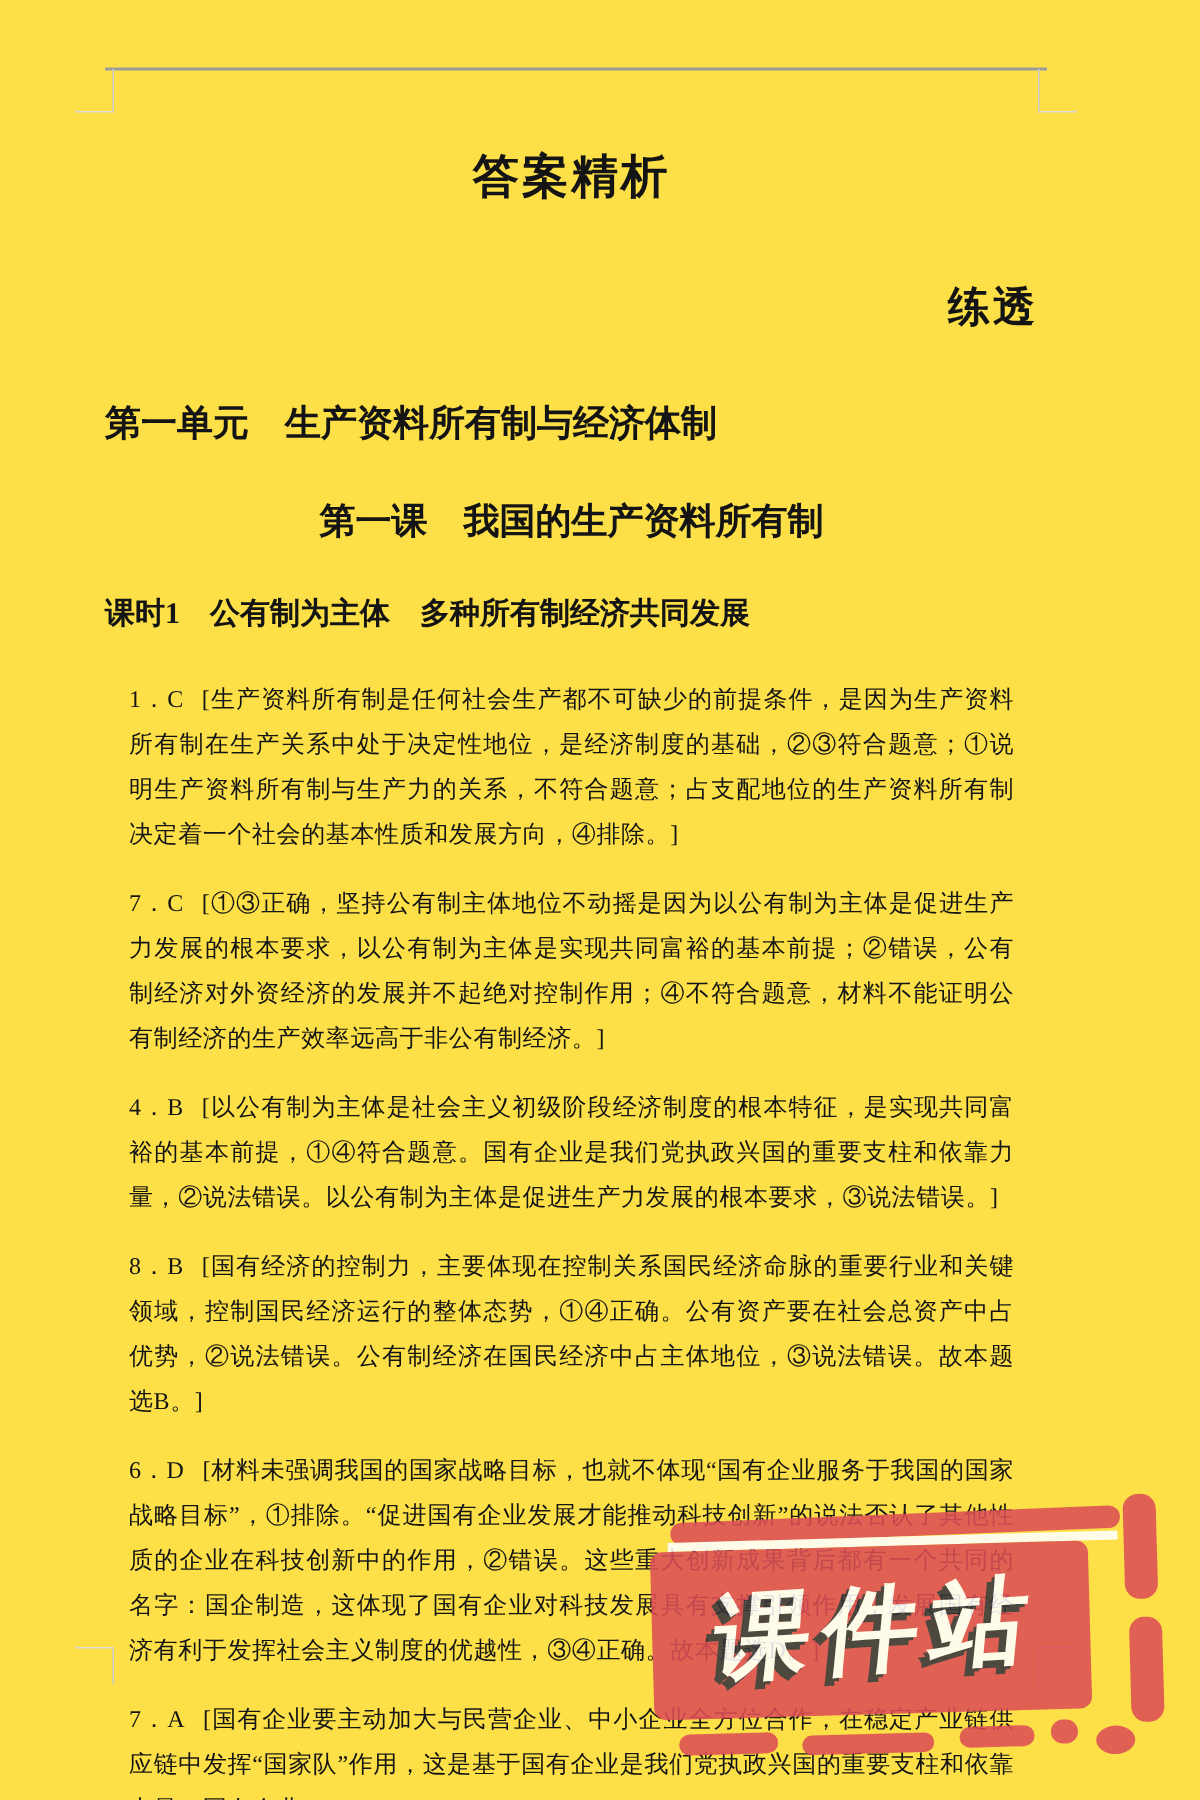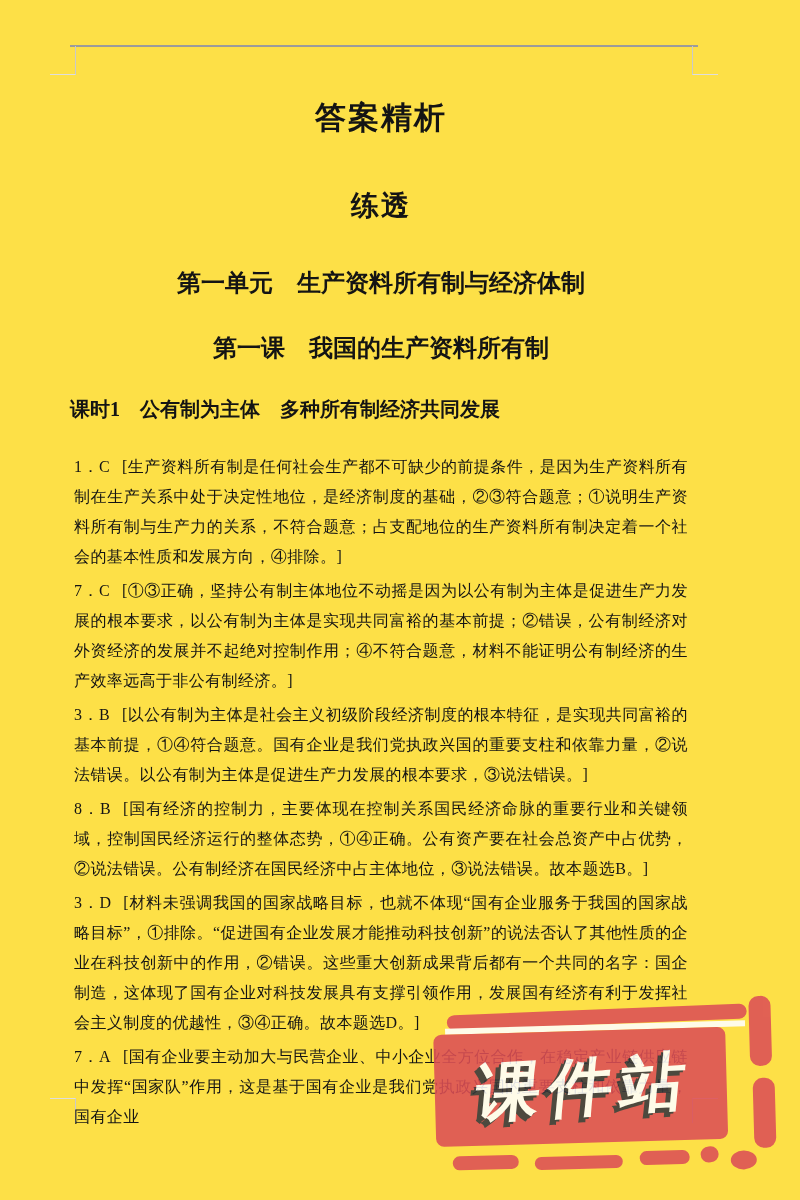--- a/index.html
+++ b/index.html
@@ -45,29 +45,29 @@
     margin: 0;
     font-size: 31px; line-height: 36px;
     font-weight: bold;
     text-align: center;
     letter-spacing: 2px;
   }
   .subtitle {
     margin: 54px 0 0 0;
     font-size: 28px; line-height: 32px;
     font-weight: bold;
-    text-align: center;
+    text-align: right;
     letter-spacing: 2px;
   }
   .unit-heading {
     margin: 46px 0 0 0;
     font-family: "Liberation Sans", "DejaVu Sans", sans-serif;
     font-size: 24px; line-height: 30px;
     font-weight: bold;
-    text-align: center;
+    text-align: left;
   }
   .lesson-heading {
     margin: 36px 0 0 0;
     font-family: "Liberation Sans", "DejaVu Sans", sans-serif;
     font-size: 24px; line-height: 28px;
     font-weight: bold;
     text-align: center;
   }
   .session-heading {
     margin: 34px 0 0 0;
@@ -75,21 +75,21 @@
     font-weight: bold;
   }
 
   .answers {
     margin-top: 30px;
     font-size: 16px;
     line-height: 30px;
     text-align: justify;
     letter-spacing: 0.4px;
   }
-  .answers p.answer { margin: 4px; }
+  .answers p.answer { margin: 16px; }
   .ans-label { white-space: nowrap; }
   .ans-exp { padding-left: 12px; }
 
   
   .stamp {
     position: absolute;
     left: 433px; top: 998px;
     width: 362px; height: 198px;
     transform: rotate(-1.6deg);
     opacity: 0.88;
@@ -141,27 +141,27 @@
     <h5 class="session-heading">课时1　公有制为主体　多种所有制经济共同发展</h5>
 
     <div class="answers">
       <p class="answer">
         <span class="ans-label">1．C</span><span class="ans-exp">[生产资料所有制是任何社会生产都不可缺少的前提条件，是因为生产资料所有制在生产关系中处于决定性地位，是经济制度的基础，②③符合题意；①说明生产资料所有制与生产力的关系，不符合题意；占支配地位的生产资料所有制决定着一个社会的基本性质和发展方向，④排除。]</span>
       </p>
       <p class="answer">
         <span class="ans-label">7．C</span><span class="ans-exp">[①③正确，坚持公有制主体地位不动摇是因为以公有制为主体是促进生产力发展的根本要求，以公有制为主体是实现共同富裕的基本前提；②错误，公有制经济对外资经济的发展并不起绝对控制作用；④不符合题意，材料不能证明公有制经济的生产效率远高于非公有制经济。]</span>
       </p>
       <p class="answer">
-        <span class="ans-label">3．B</span><span class="ans-exp">[以公有制为主体是社会主义初级阶段经济制度的根本特征，是实现共同富裕的基本前提，①④符合题意。国有企业是我们党执政兴国的重要支柱和依靠力量，②说法错误。以公有制为主体是促进生产力发展的根本要求，③说法错误。]</span>
+        <span class="ans-label">4．B</span><span class="ans-exp">[以公有制为主体是社会主义初级阶段经济制度的根本特征，是实现共同富裕的基本前提，①④符合题意。国有企业是我们党执政兴国的重要支柱和依靠力量，②说法错误。以公有制为主体是促进生产力发展的根本要求，③说法错误。]</span>
       </p>
       <p class="answer">
         <span class="ans-label">8．B</span><span class="ans-exp">[国有经济的控制力，主要体现在控制关系国民经济命脉的重要行业和关键领域，控制国民经济运行的整体态势，①④正确。公有资产要在社会总资产中占优势，②说法错误。公有制经济在国民经济中占主体地位，③说法错误。故本题选B。]</span>
       </p>
       <p class="answer">
-        <span class="ans-label">3．D</span><span class="ans-exp">[材料未强调我国的国家战略目标，也就不体现“国有企业服务于我国的国家战略目标”，①排除。“促进国有企业发展才能推动科技创新”的说法否认了其他性质的企业在科技创新中的作用，②错误。这些重大创新成果背后都有一个共同的名字：国企制造，这体现了国有企业对科技发展具有支撑引领作用，发展国有经济有利于发挥社会主义制度的优越性，③④正确。故本题选D。]</span>
+        <span class="ans-label">6．D</span><span class="ans-exp">[材料未强调我国的国家战略目标，也就不体现“国有企业服务于我国的国家战略目标”，①排除。“促进国有企业发展才能推动科技创新”的说法否认了其他性质的企业在科技创新中的作用，②错误。这些重大创新成果背后都有一个共同的名字：国企制造，这体现了国有企业对科技发展具有支撑引领作用，发展国有经济有利于发挥社会主义制度的优越性，③④正确。故本题选D。]</span>
       </p>
       <p class="answer">
         <span class="ans-label">7．A</span><span class="ans-exp">[国有企业要主动加大与民营企业、中小企业全方位合作，在稳定产业链供应链中发挥“国家队”作用，这是基于国有企业是我们党执政兴国的重要支柱和依靠力量，国有企业</span>
       </p>
     </div>
   </div>
 
   <div class="stamp">
     <div class="red st-bar-top"></div>
     <div class="st-gap-top"></div>

